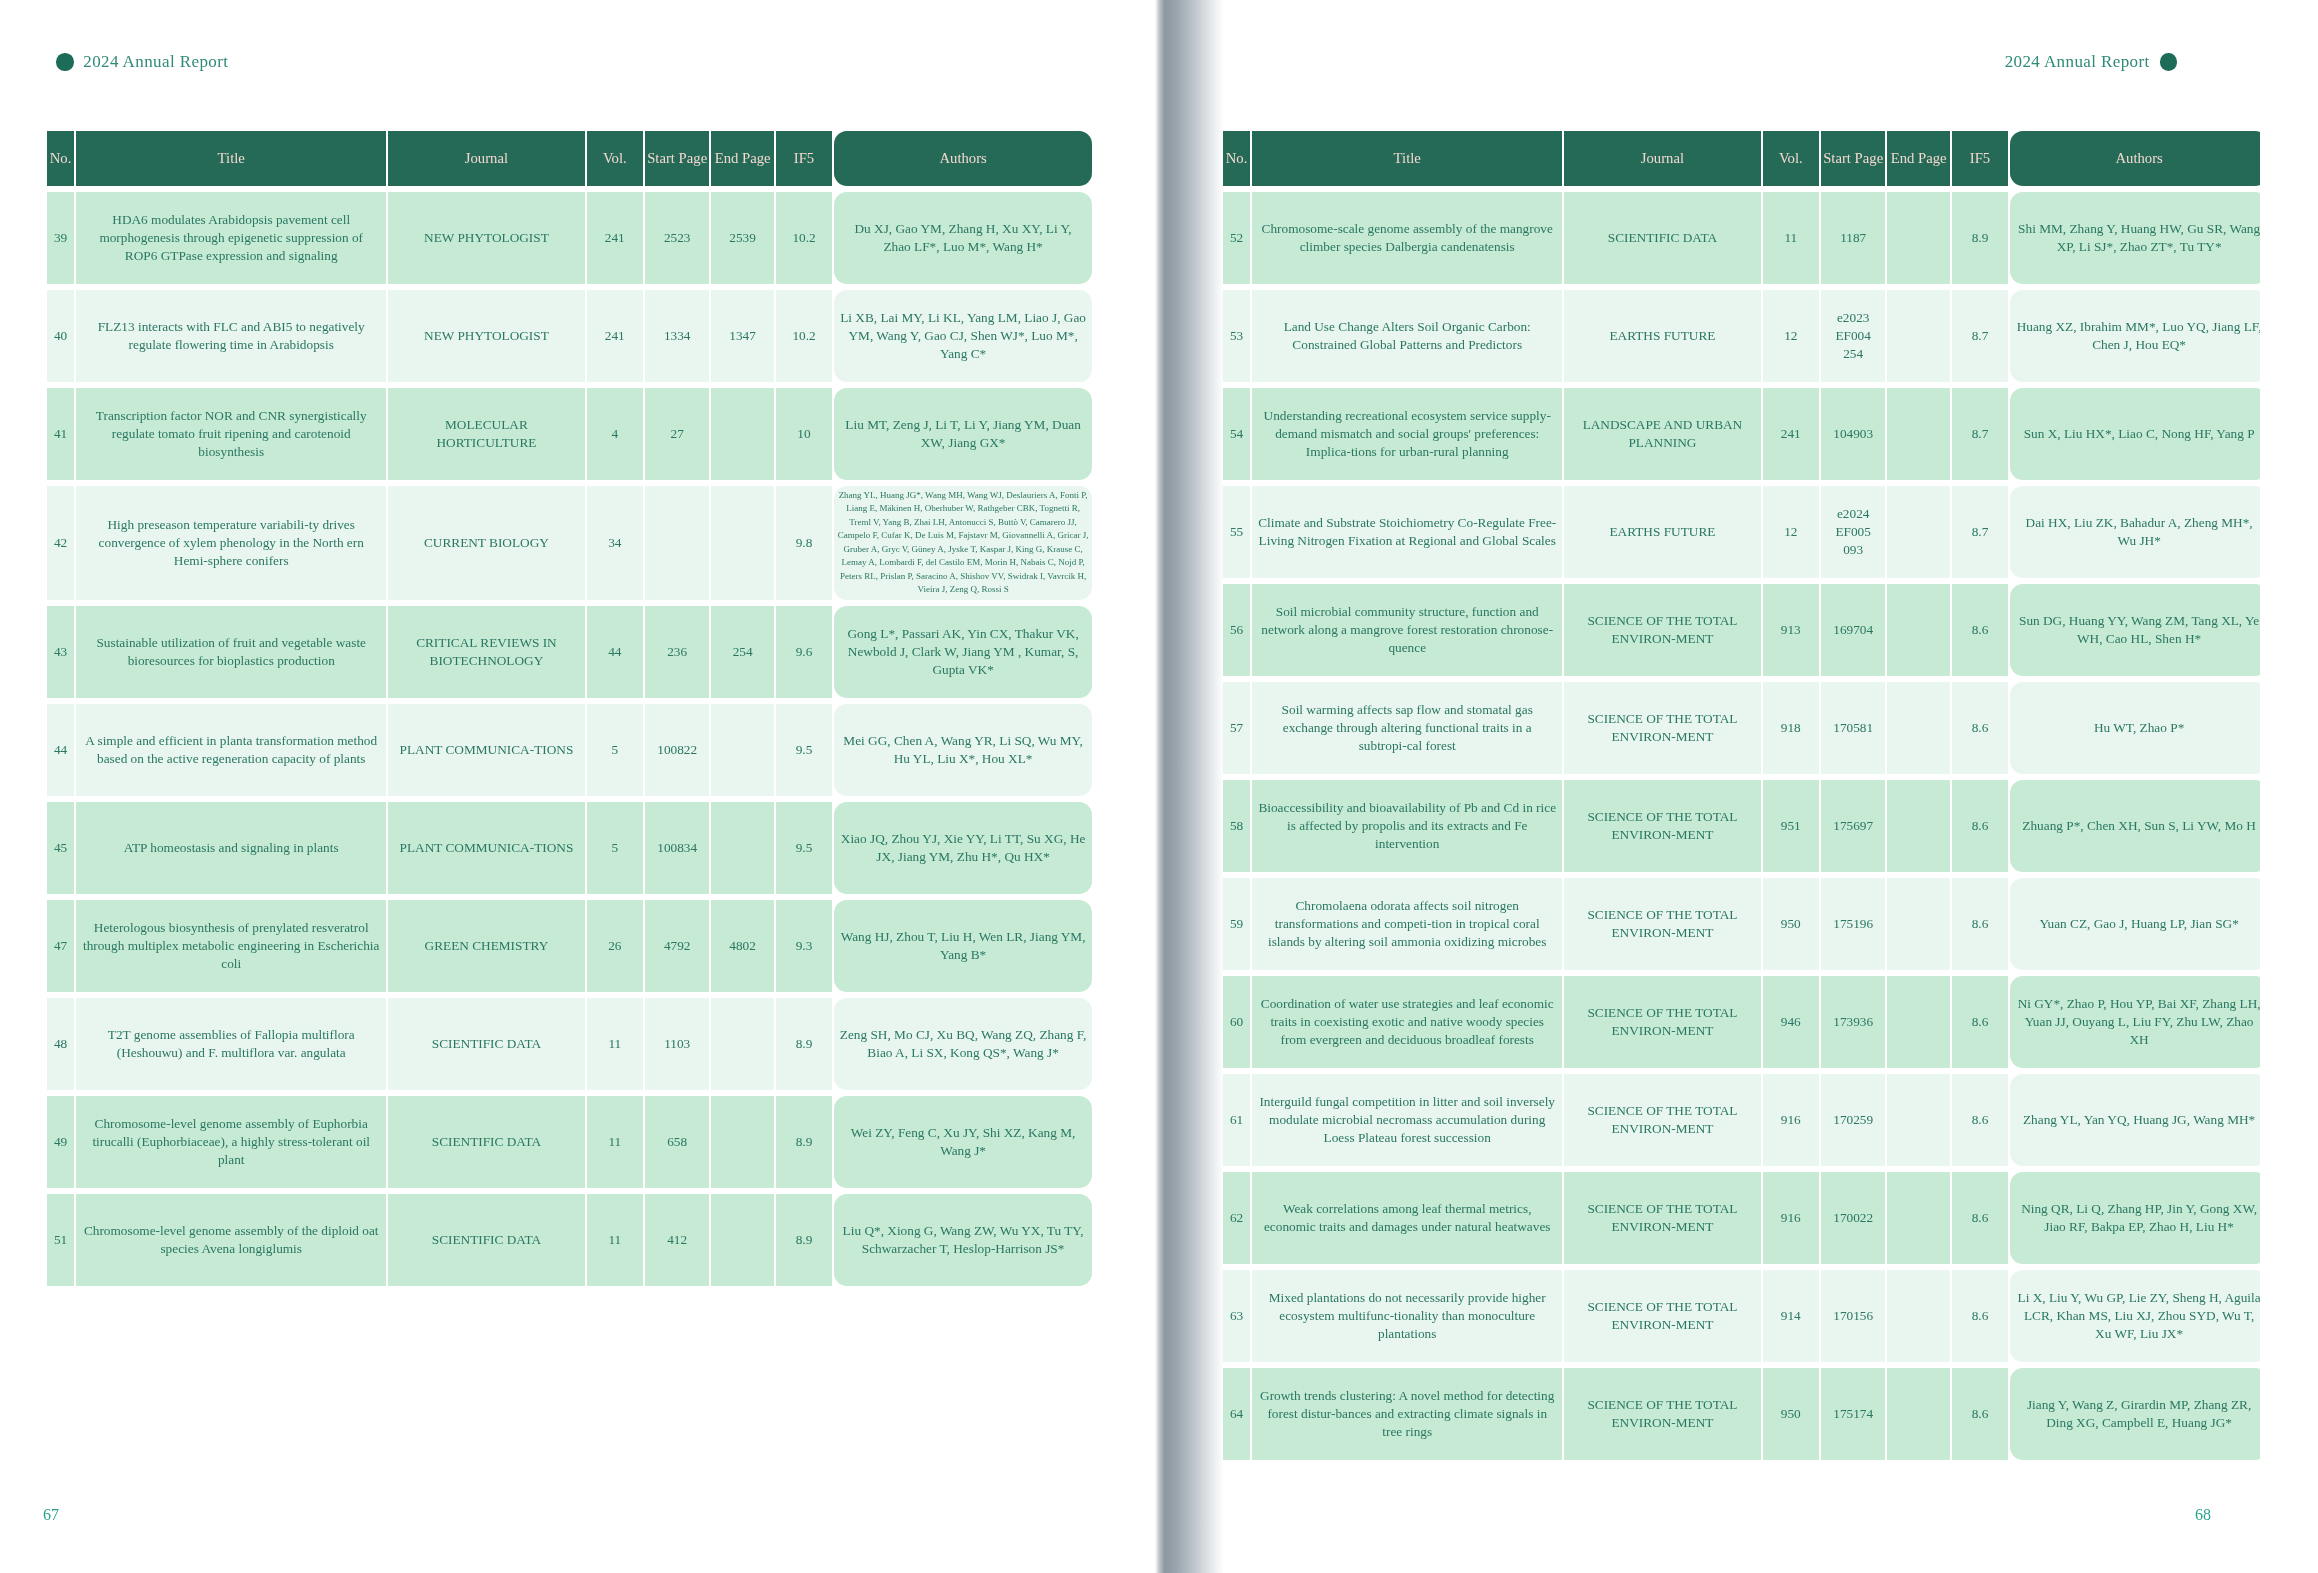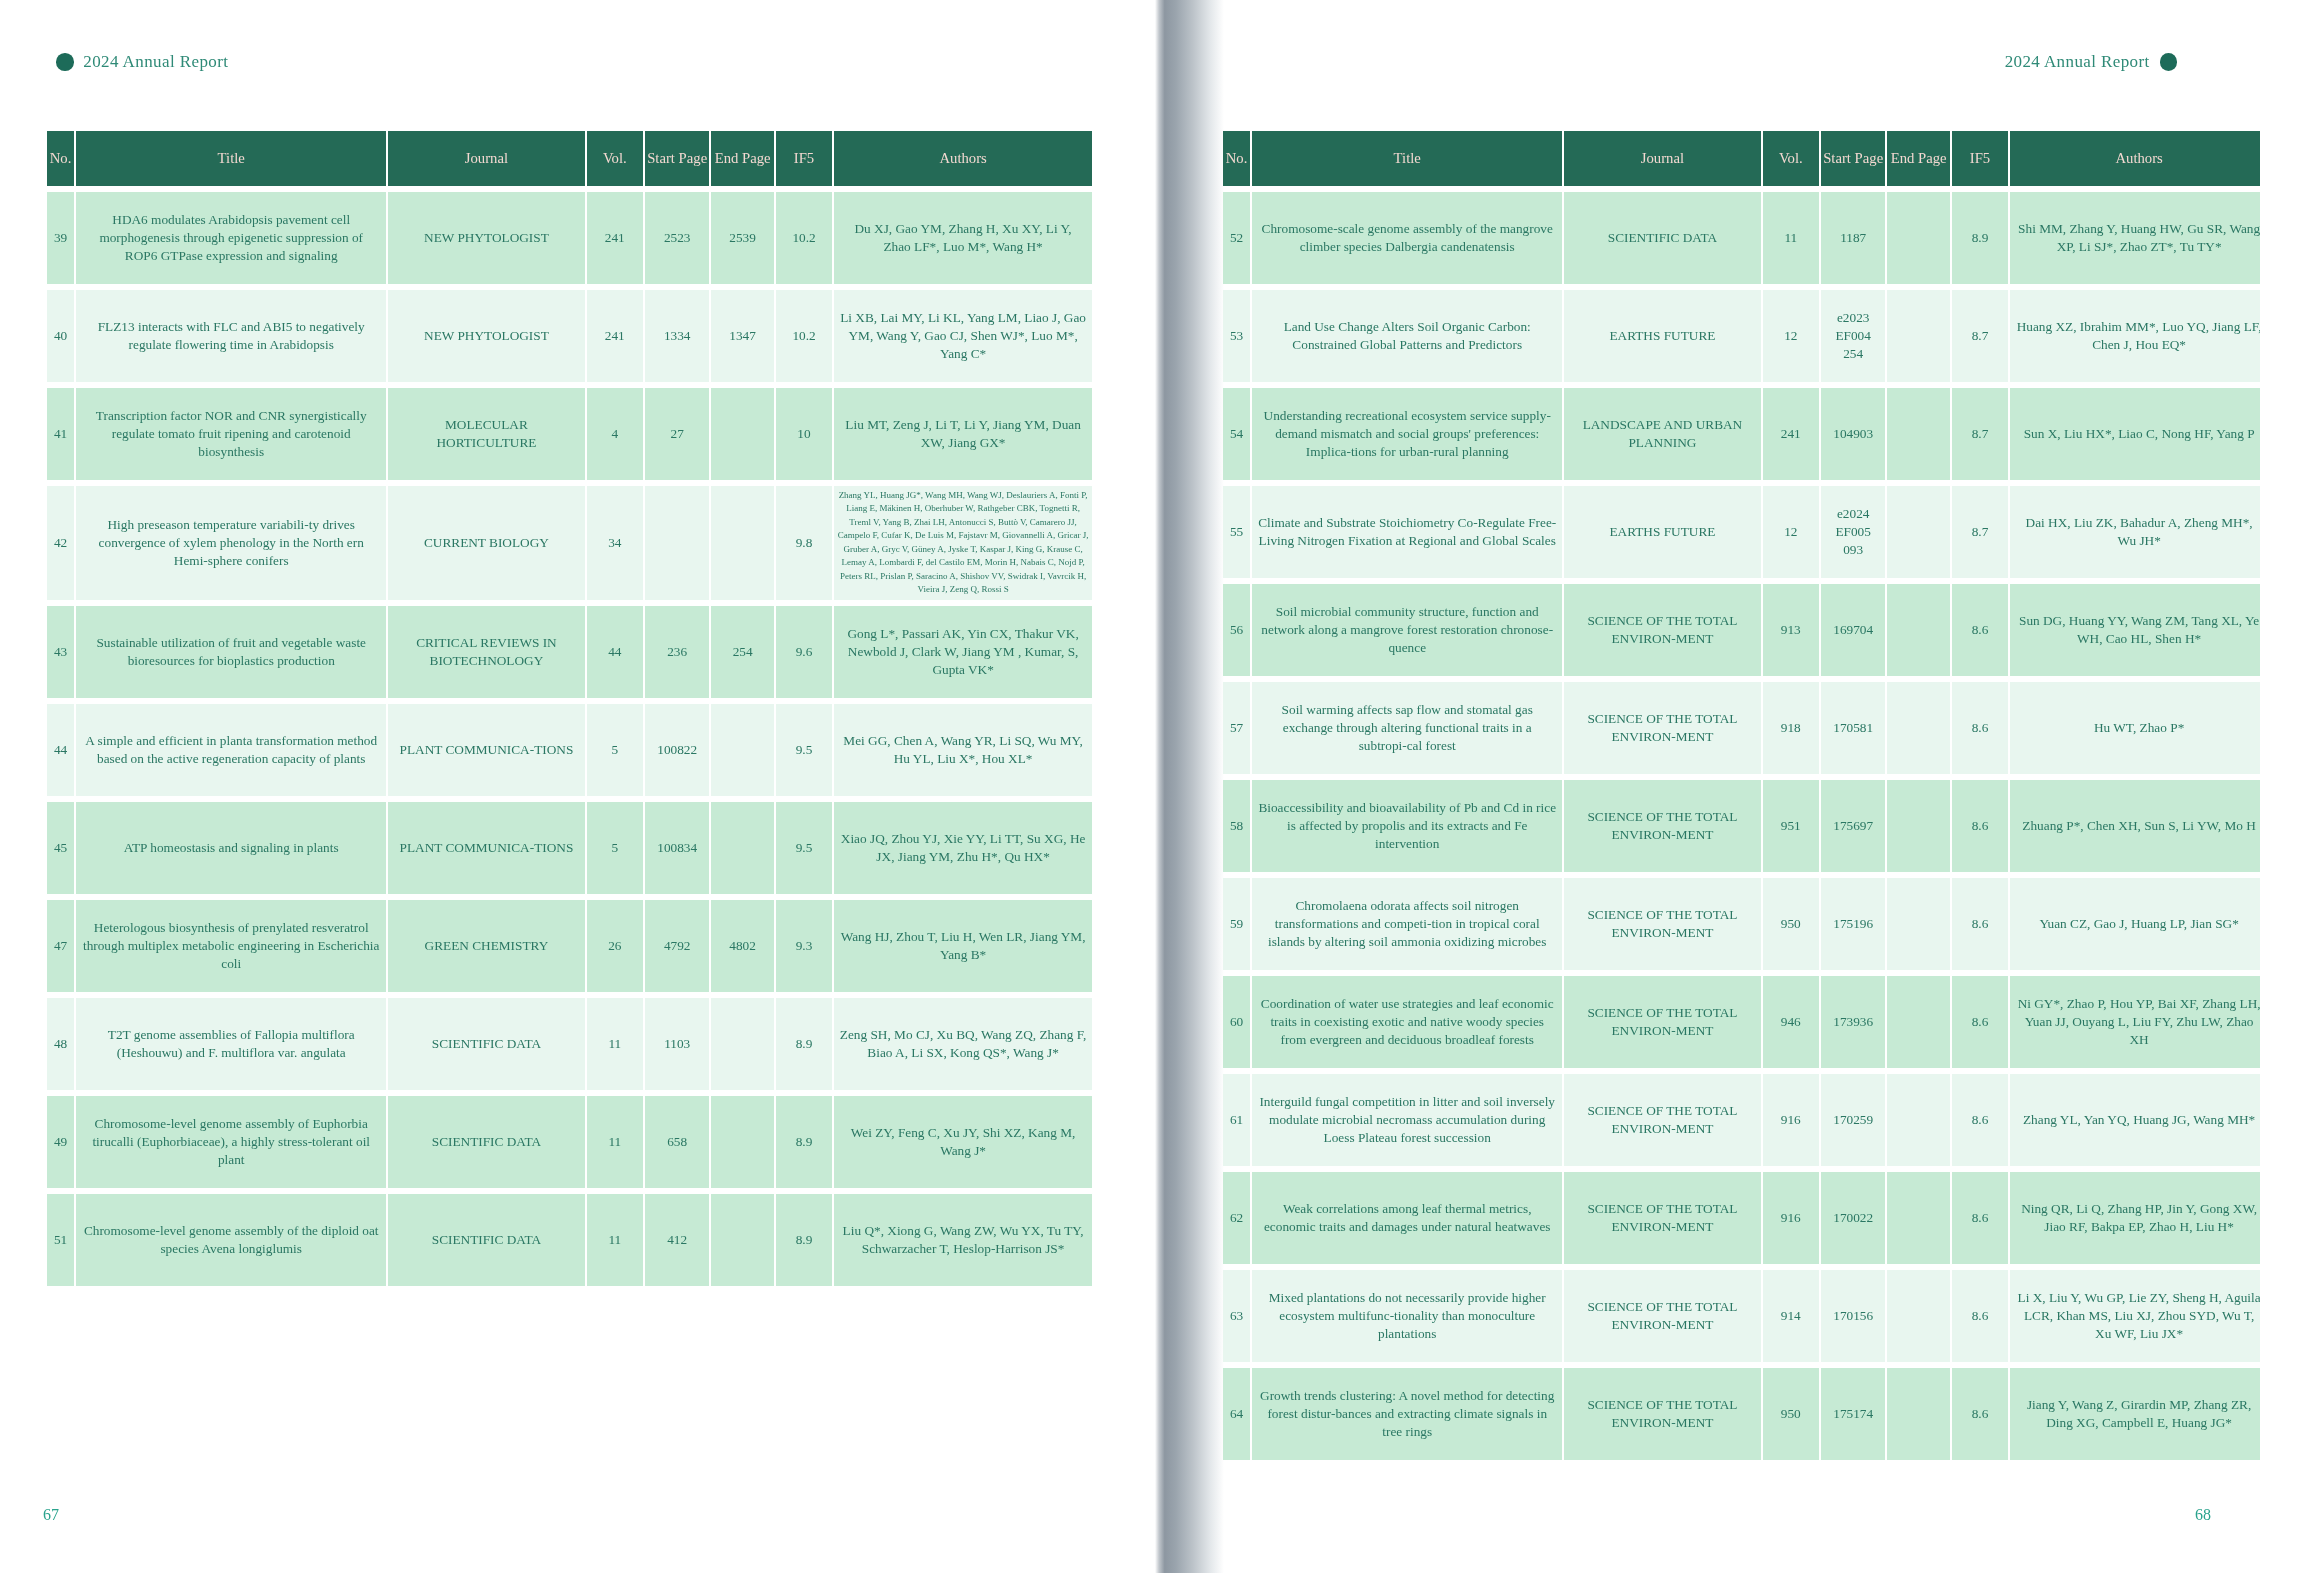--- a/index.html
+++ b/index.html
@@ -41,21 +41,21 @@
   tr.light td{background:var(--row-light);}
   td.tiny{font-size:9px;line-height:1.5;padding:2.8px 1.4px;text-align:center;}
 
   .col-no{width:27px;}
   .col-title{width:308px;}
   .col-journal{width:195px;}
   .col-vol{width:56px;}
   .col-start{width:64px;}
   .col-end{width:62px;}
   .col-if5{width:56px;}
-  .col-authors{width:256px;}
+  .col-authors{width:256px;border-radius:13px;}
 
   .spine-shadow{
     position:absolute;top:0;left:1155px;width:69px;height:1574px;
     background:linear-gradient(90deg,
       rgba(141,151,161,0) 0%,
       rgba(141,151,161,0.55) 6%,
       #8d97a1 14%,
       #9aa4ad 30%,
       #bcc3c9 55%,
       #e3e7ea 80%,

